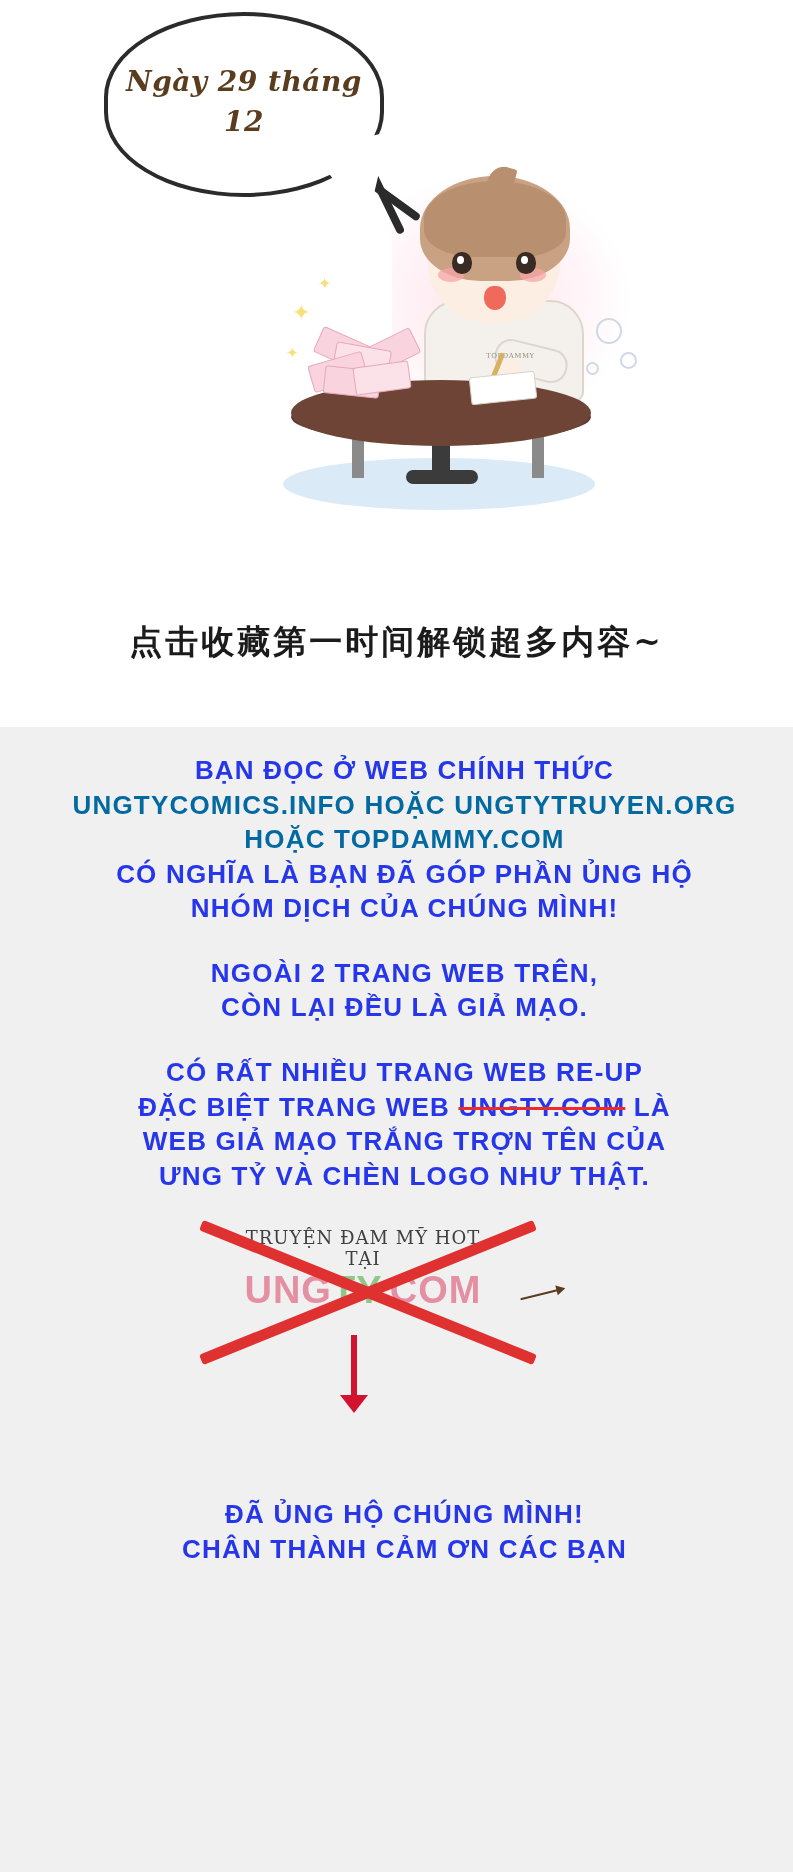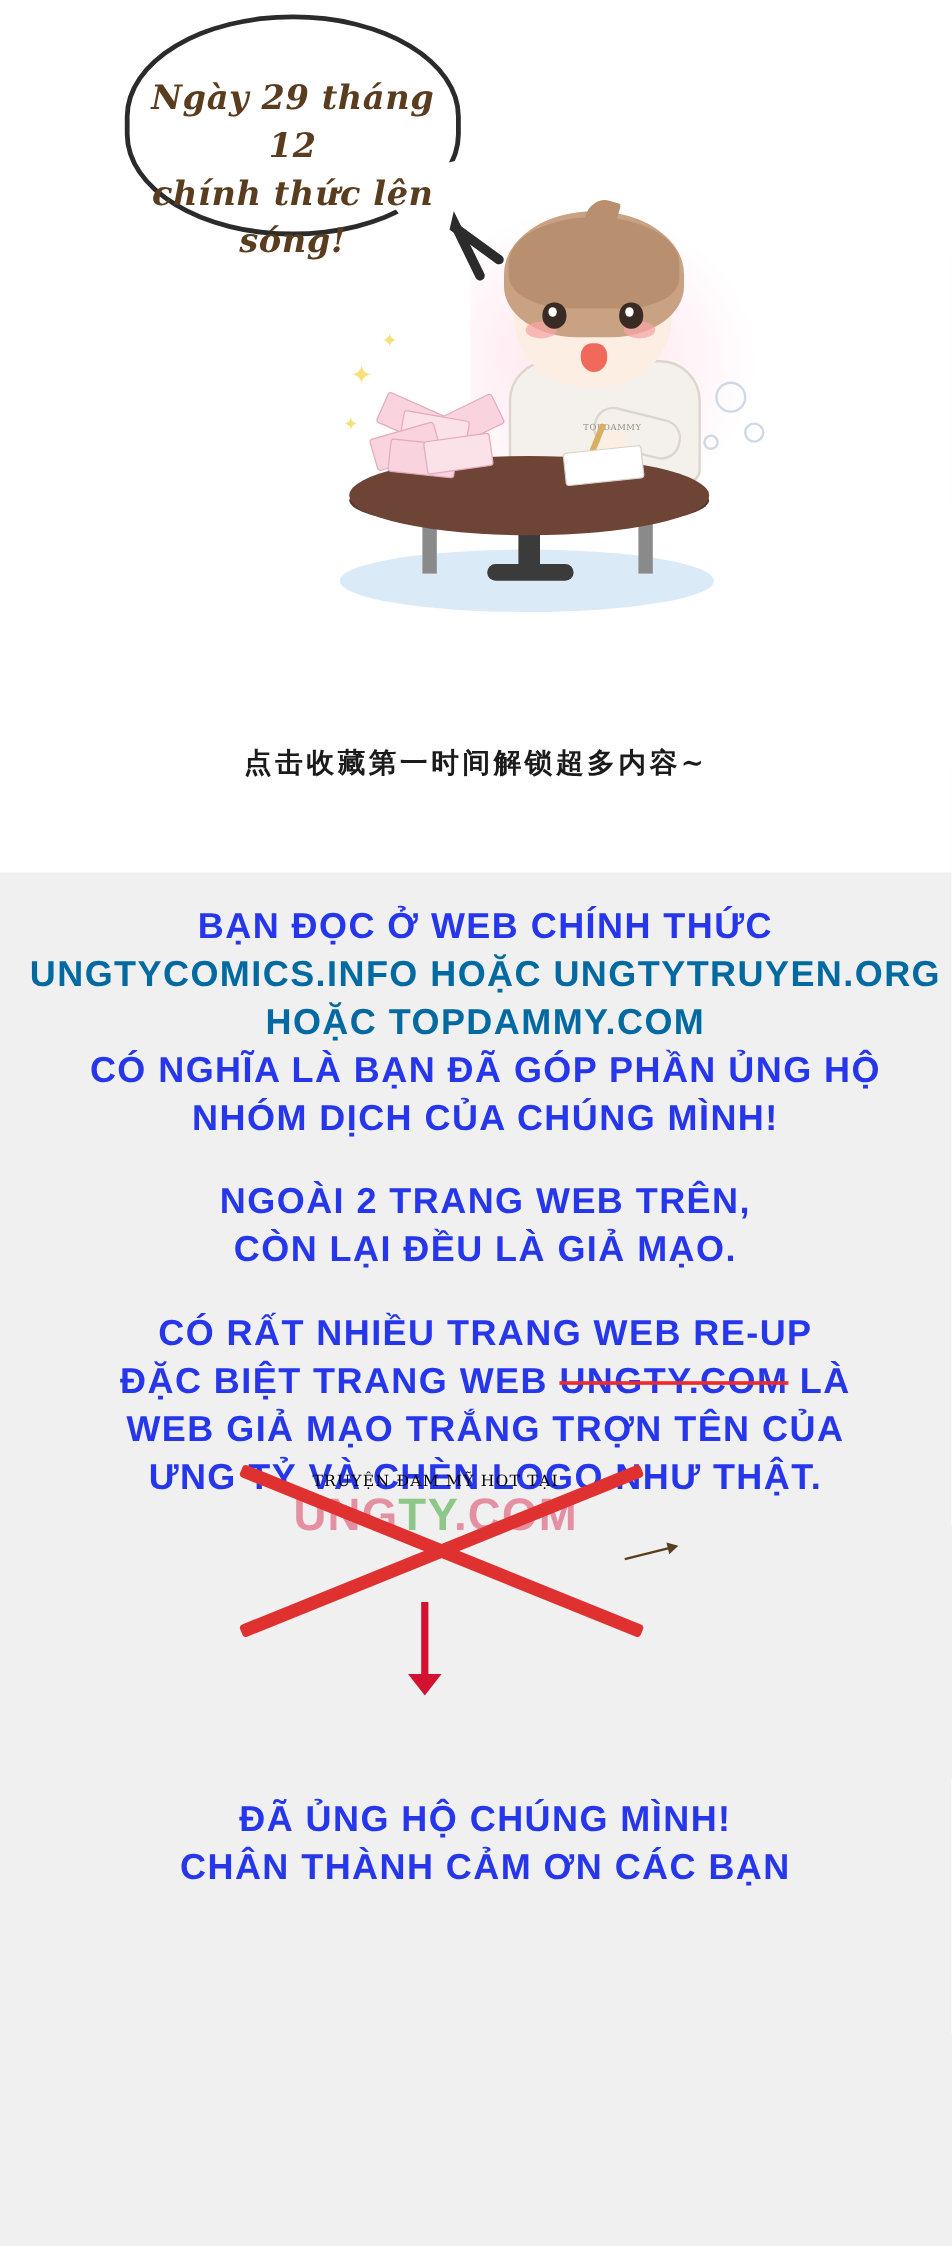--- a/index.html
+++ b/index.html
@@ -358,21 +358,21 @@
 
   
   .caption-cn {
     position: absolute;
     left: 0;
     top: 620px;
     width: 793px;
     text-align: center;
     font-family: "DejaVu Serif", serif;
     font-weight: bold;
-    font-size: 23px;
+    font-size: 33px;
     letter-spacing: 3px;
     color: #1b1b1b;
   }
 
   
   .panel-bottom {
     position: absolute;
     left: 0;
     top: 727px;
     width: 793px;
@@ -383,21 +383,21 @@
     position: absolute;
     left: 0; top: 0;
     width: 793px;
     text-align: center;
     padding-top: 26px;
     box-sizing: border-box;
   }
   .nline {
     font-family: "Liberation Sans", sans-serif;
     font-weight: bold;
-    font-size: 30px;
+    font-size: 26px;
     line-height: 1.33;
     letter-spacing: 1.2px;
     color: #2636ea;
     margin-left: 16px;
   }
   .nline.red { color: #0369a1; }
   .gap-md { height: 30px; }
   .strike {
     text-decoration: line-through;
     text-decoration-color: #ee2a2a;
@@ -414,22 +414,22 @@
   }
   .fake-logo {
     position: absolute;
     left: 228px;
     top: 0px;
     width: 270px;
     text-align: center;
   }
   .fl-small {
     font-family: "DejaVu Serif", serif;
-    font-size: 13px;
-    color: #000000;
+    font-size: 18px;
+    color: #404040;
     letter-spacing: 1px;
   }
   .fl-big {
     font-family: "Liberation Sans", sans-serif;
     font-weight: bold;
     font-size: 38px;
     color: #e26a86;
     letter-spacing: 1px;
     line-height: 1.0;
     margin-top: 2px;
@@ -521,21 +521,20 @@
 
 <div class="panel-top">
 
   <div class="char-glow"></div>
 
   <div class="bubble"></div>
   <div class="bubble-tail"></div>
   <div class="bubble-tail-fill"></div>
   <div class="bubble-text">
     <div>Ngày 29 tháng 12</div>
-    <div>chính thức lên sóng!</div>
   </div>
 
   <div class="bubble-dot" style="left:596px;top:318px;width:22px;height:22px;"></div>
   <div class="bubble-dot" style="left:620px;top:352px;width:13px;height:13px;"></div>
   <div class="bubble-dot" style="left:586px;top:362px;width:9px;height:9px;"></div>
 
   <div class="hair-back"></div>
   <div class="head"></div>
   <div class="hair-front"></div>
   <div class="hair-tuft"></div>

